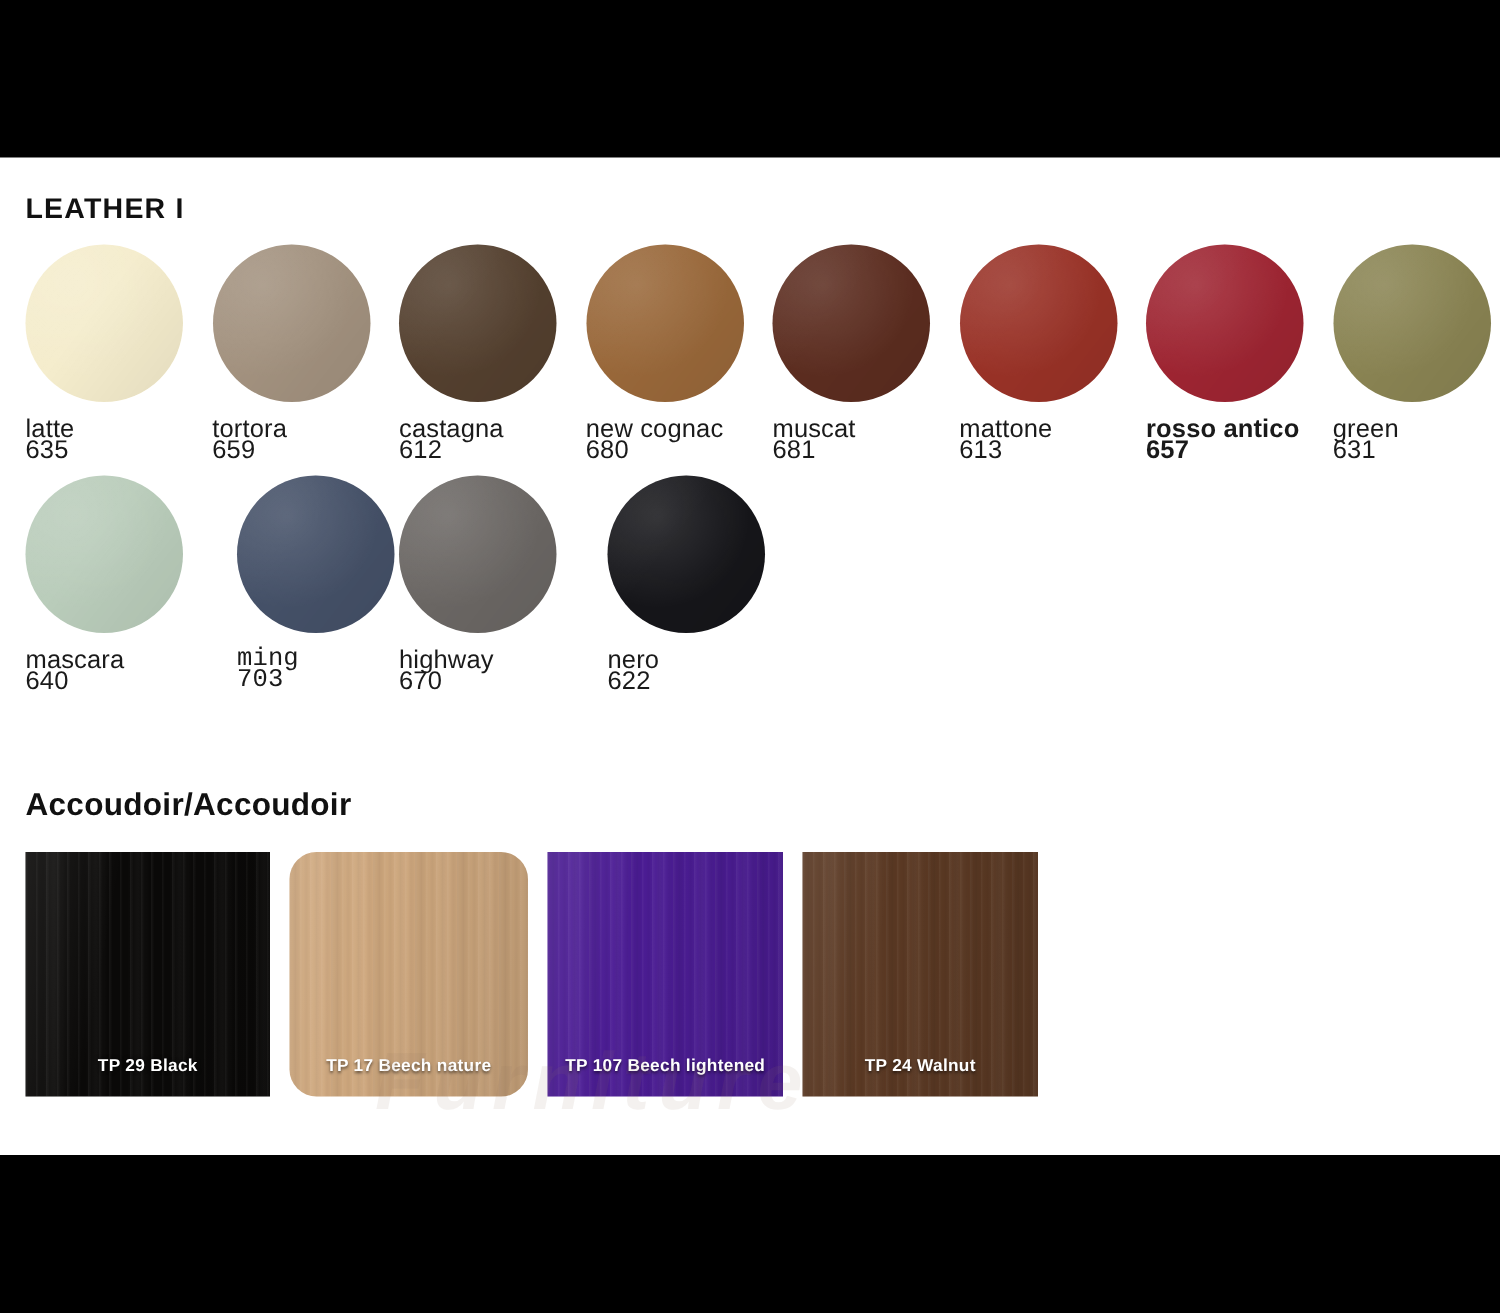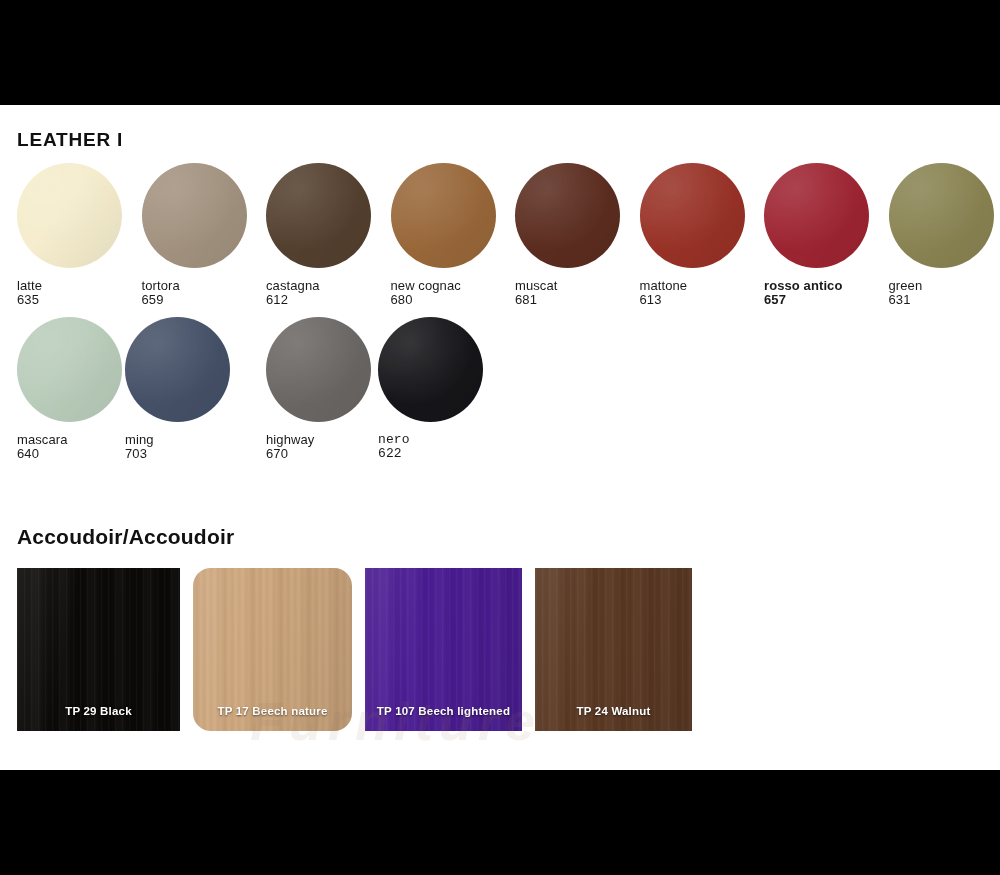--- a/index.html
+++ b/index.html
@@ -58,21 +58,21 @@
     content:"";
     position:absolute; inset:0;
     border-radius:50%;
     background:
       radial-gradient(circle at 32% 26%, rgba(255,255,255,0.12), rgba(255,255,255,0) 58%),
       linear-gradient(128deg, rgba(255,255,255,0.06) 0%, rgba(0,0,0,0.00) 42%, rgba(0,0,0,0.07) 100%);
     pointer-events:none;
   }
   .swatch-caption {
     margin-top:11px;
-    font-size:13px;
+    font-size:17px;
     line-height:14px;
     color:#1a1a1a;
     letter-spacing:0.1px;
     white-space:nowrap;
   }
   .swatch-caption .code { display:block; }
 
   
   #armrest-section { position:absolute; left:0; top:420px; width:1000px; }
   #armrest-title {
@@ -181,29 +181,29 @@
           <div class="leather-item" style="left: 871.5px;">
             <div class="dot" style="background: rgb(138, 132, 83);"></div>
             <div class="swatch-caption"><span>green</span><span class="code">631</span></div>
           </div>
         </div>
       <div class="swatch-row" id="leather-row-1">
           <div class="leather-item" style="left: 0px;">
             <div class="dot" style="background: rgb(186, 205, 187);"></div>
             <div class="swatch-caption"><span>mascara</span><span class="code">640</span></div>
           </div>
-          <div class="leather-item" style="left: 108px;">
+          <div class="leather-item" style="left: 141px; font-family: Liberation Mono, monospace;">
             <div class="dot" style="background: rgb(69, 81, 104);"></div>
             <div class="swatch-caption"><span>ming</span><span class="code">703</span></div>
           </div>
           <div class="leather-item" style="left: 249px;">
             <div class="dot" style="background: rgb(107, 103, 100);"></div>
             <div class="swatch-caption"><span>highway</span><span class="code">670</span></div>
           </div>
-          <div class="leather-item" style="left: 361px; font-family: Liberation Mono, monospace;">
+          <div class="leather-item" style="left: 388px;">
             <div class="dot" style="background: rgb(22, 22, 26);"></div>
             <div class="swatch-caption"><span>nero</span><span class="code">622</span></div>
           </div>
         </div>
     </section>
 
     <section id="armrest-section">
       <h2 class="section-title" id="armrest-title">Accoudoir/Accoudoir</h2>
 
       <div id="armrest-row">

